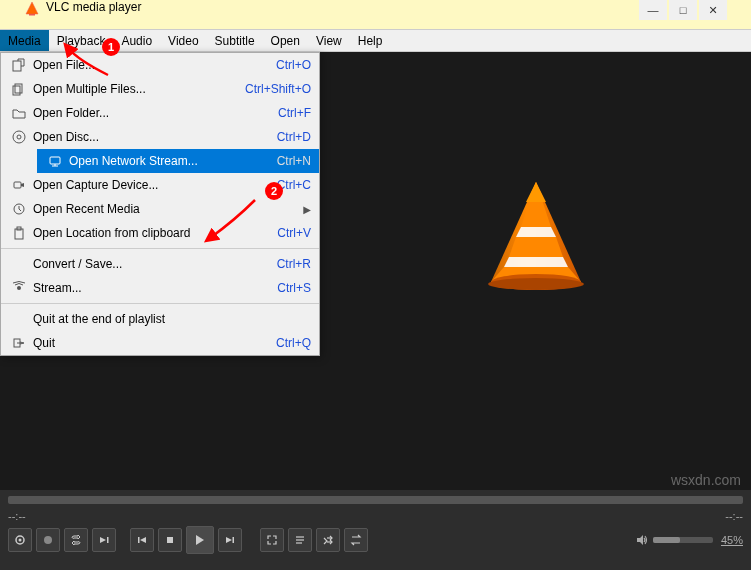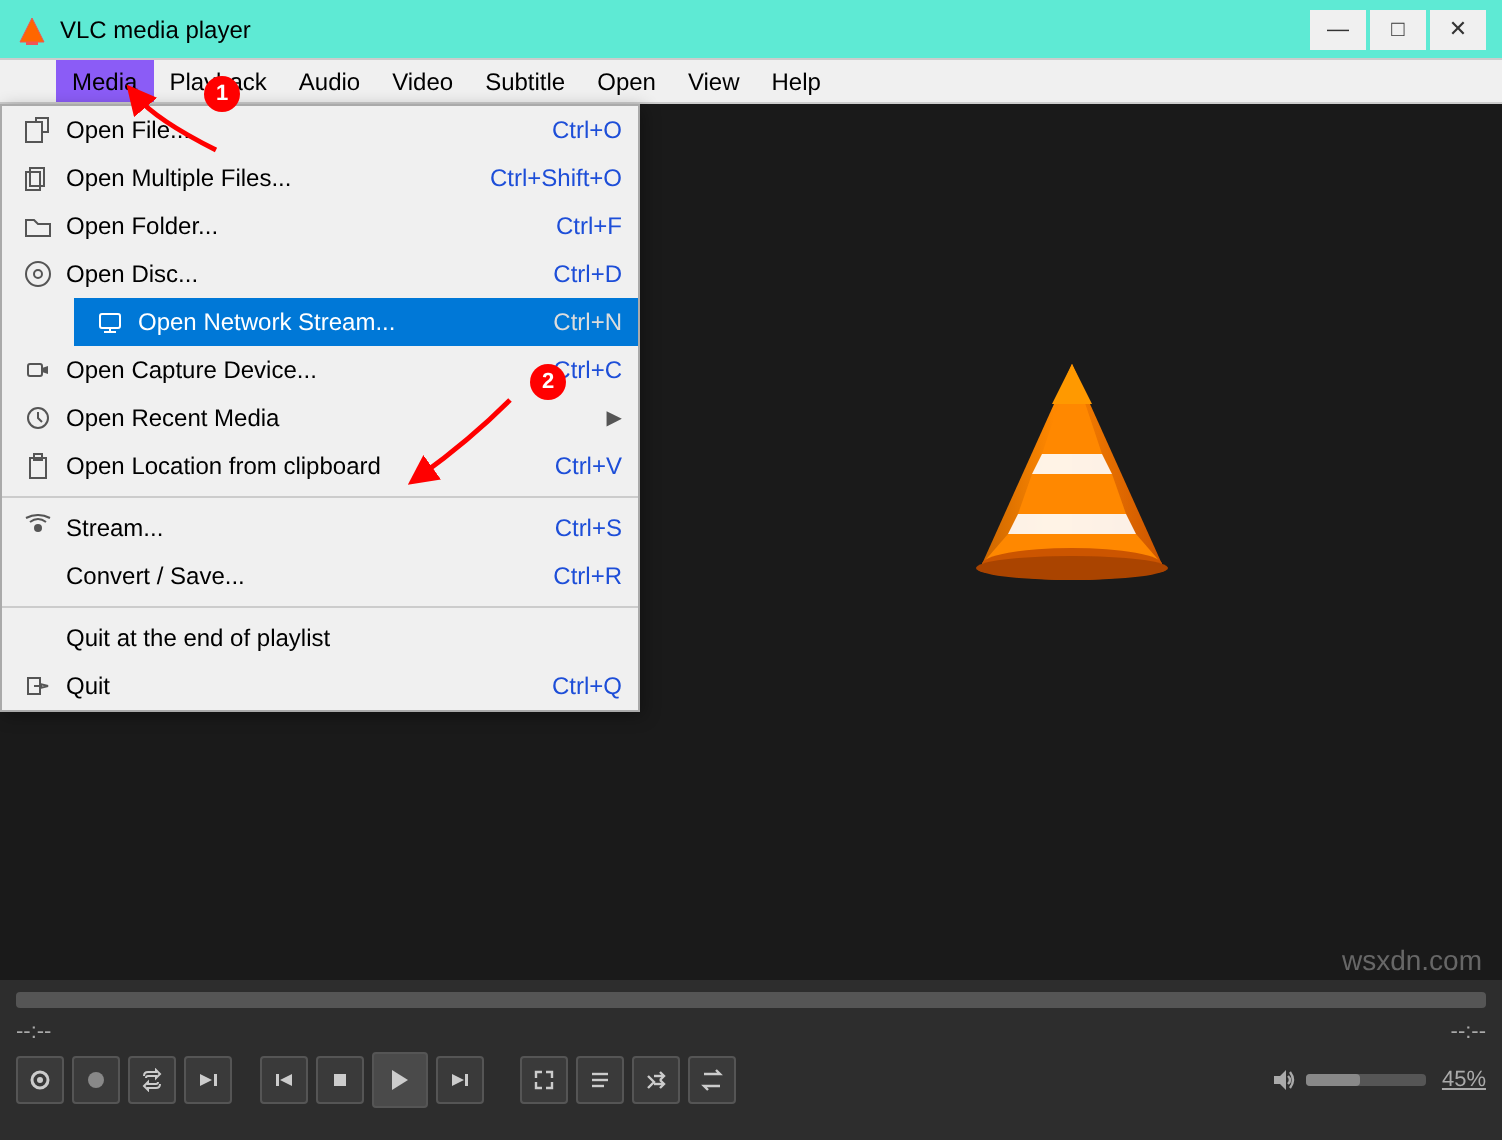--- a/index.html
+++ b/index.html
@@ -8,25 +8,25 @@
       height: 570px;
       background: #1a1a1a;
       font-family: 'Segoe UI', Tahoma, sans-serif;
       font-size: 12px;
       overflow: hidden;
       position: relative;
     }
 
     
     .title-bar {
-      background: #5eead4;
+      background: #fef9c3;
       height: 30px;
       display: flex;
-      align-items: center;
-      padding: 0 8px;
+      align-items: flex-start;
+      padding: 0 24px;
       border-bottom: 1px solid #ccc;
       position: relative;
     }
     .title-bar-icon {
       width: 16px;
       height: 16px;
       margin-right: 6px;
     }
     .title-bar-text {
       font-size: 12px;
@@ -60,21 +60,21 @@
     }
     .menu-item {
       padding: 2px 8px;
       font-size: 12px;
       color: #000;
       cursor: pointer;
       height: 100%;
       display: flex;
       align-items: center;
     }
-    .menu-item.active { background: #8b5cf6; margin-left: 28px; }
+    .menu-item.active { background: #0369a1; }
     .number-badge {
       background: red;
       color: white;
       border-radius: 50%;
       width: 18px;
       height: 18px;
       display: flex;
       align-items: center;
       justify-content: center;
       font-size: 11px;
@@ -355,35 +355,35 @@
         </svg>
     </div>
     <span class="item-label">Open Location from clipboard</span>
     <span class="item-shortcut">Ctrl+V</span>
   </div>
 
   <div class="dropdown-separator"></div>
 
 
   <div class="dropdown-item">
+    <div class="item-icon"></div>
+    <span class="item-label">Convert / Save...</span>
+    <span class="item-shortcut">Ctrl+R</span>
+  </div>
+
+  <div class="dropdown-item">
     <div class="item-icon">
       <svg width="14" height="14" viewBox="0 0 14 14">
           <circle cx="7" cy="7" r="2" fill="#555"></circle>
           <path d="M3 4 Q7 1 11 4" fill="none" stroke="#555" stroke-width="1"></path>
           <path d="M1 2 Q7 -1 13 2" fill="none" stroke="#555" stroke-width="1"></path>
         </svg>
     </div>
     <span class="item-label">Stream...</span>
     <span class="item-shortcut">Ctrl+S</span>
-  </div>
-
-  <div class="dropdown-item">
-    <div class="item-icon"></div>
-    <span class="item-label">Convert / Save...</span>
-    <span class="item-shortcut">Ctrl+R</span>
   </div>
 
   <div class="dropdown-separator"></div>
 
   <div class="dropdown-item">
     <div class="item-icon"></div>
     <span class="item-label">Quit at the end of playlist</span>
   </div>
 
   <div class="dropdown-item">

